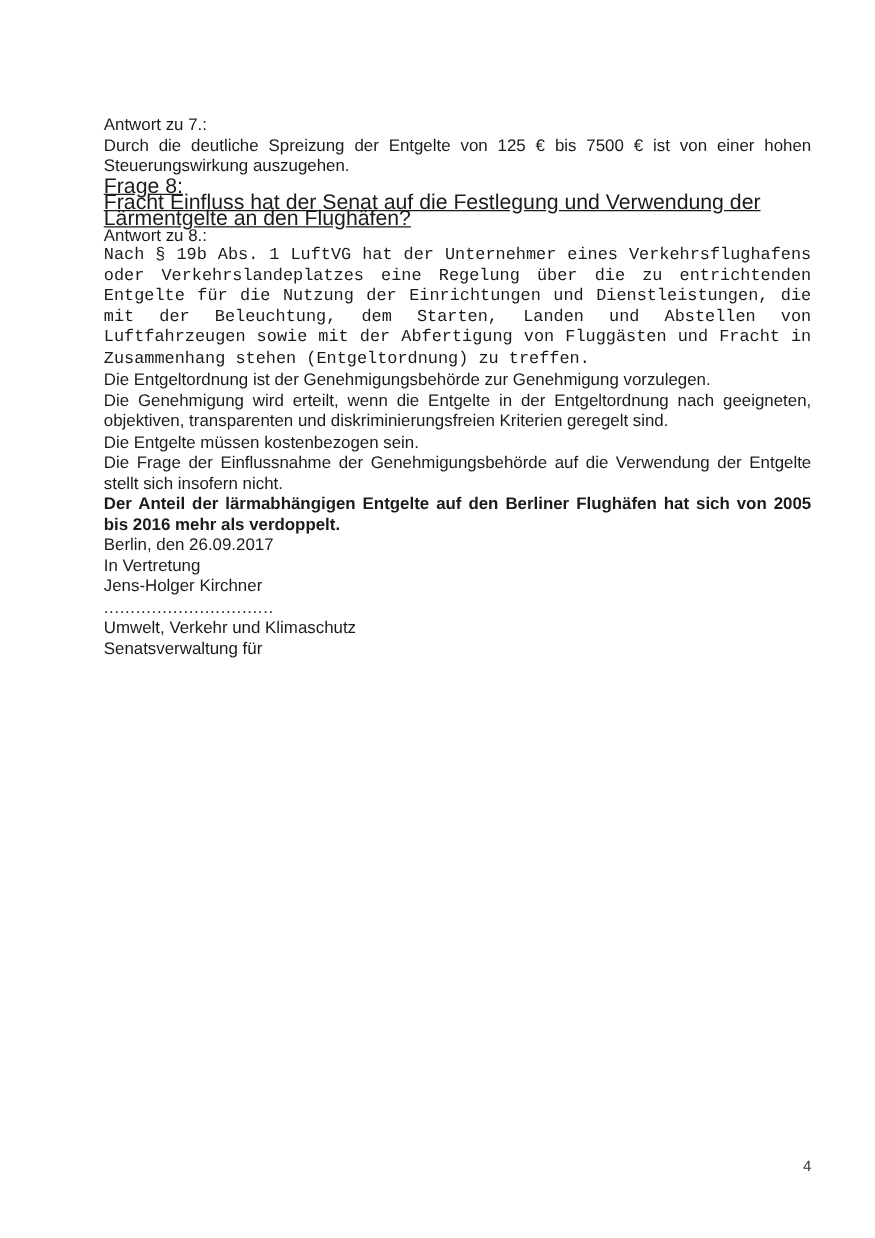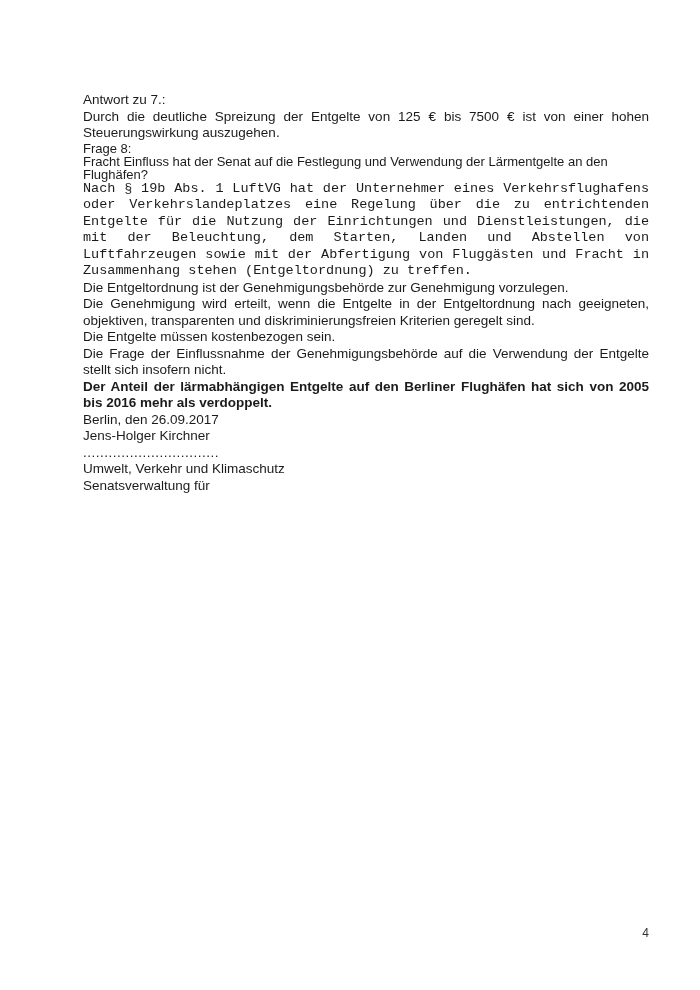--- a/index.html
+++ b/index.html
@@ -23,22 +23,23 @@
     width: 566px;
     font-size: 13.5px;
     line-height: 16.5px;
   }
   .content p, .content div {
     margin: 0;
     padding: 0;
   }
   .just { text-align: justify; }
   .small {
-    font-size: 13px;
+    font-size: 17px;
     line-height: 13px;
+    text-decoration: underline;
   }
   .mb-19 { margin-bottom: 19px; }
   .mb-17 { margin-bottom: 17px; }
   .mb-13 { margin-bottom: 13px; }
   .mb-15 { margin-bottom: 15px; font-family: Liberation Mono, monospace; }
   .mb-18 { margin-bottom: 18px; }
   .mb-12 { margin-bottom: 12px; }
   .mb-32 { margin-bottom: 32px; font-weight: bold; }
   .mb-48 { margin-bottom: 48px; }
   .sig-line {
@@ -61,37 +62,39 @@
 
     <p class="mb-19">Antwort zu 7.:</p>
 
     <p class="just mb-17">Durch die deutliche Spreizung der Entgelte von 125 € bis 7500 € ist von einer hohen Steuerungswirkung auszugehen.</p>
 
     <div class="small mb-19">
       <div>Frage 8:</div>
       <div>Fracht Einfluss hat der Senat auf die Festlegung und Verwendung der Lärmentgelte an den Flughäfen?</div>
     </div>
 
+    <p class="mb-13">Antwort zu 8.:</p>
 
     <p class="just mb-15">Nach § 19b Abs. 1 LuftVG hat der Unternehmer eines Verkehrsflughafens oder Verkehrslandeplatzes eine Regelung über die zu entrichtenden Entgelte für die Nutzung der Einrichtungen und Dienstleistungen, die mit der Beleuchtung, dem Starten, Landen und Abstellen von Luftfahrzeugen sowie mit der Abfertigung von Fluggästen und Fracht in Zusammenhang stehen (Entgeltordnung) zu treffen.</p>
 
     <div class="mb-18">
       <div class="just">Die Entgeltordnung ist der Genehmigungsbehörde zur Genehmigung vorzulegen.</div>
       <div class="just">Die Genehmigung wird erteilt, wenn die Entgelte in der Entgeltordnung nach geeigneten, objektiven, transparenten und diskriminierungsfreien Kriterien geregelt sind.</div>
     </div>
 
     <p class="mb-12">Die Entgelte müssen kostenbezogen sein.</p>
 
 
     <p class="just mb-17">Die Frage der Einflussnahme der Genehmigungsbehörde auf die Verwendung der Entgelte stellt sich insofern nicht.</p>
 
     <p class="just mb-32">Der Anteil der lärmabhängigen Entgelte auf den Berliner Flughäfen hat sich von 2005 bis 2016 mehr als verdoppelt.</p>
 
     <p class="mb-17">Berlin, den 26.09.2017</p>
 
+    <p class="mb-48">In Vertretung</p>
 
     <div>
       <div>Jens-Holger Kirchner</div>
       <div class="sig-line">................................</div>
       <div>Umwelt, Verkehr und Klimaschutz</div>
       <div>Senatsverwaltung für</div>
     </div>
 
   </div>
 

